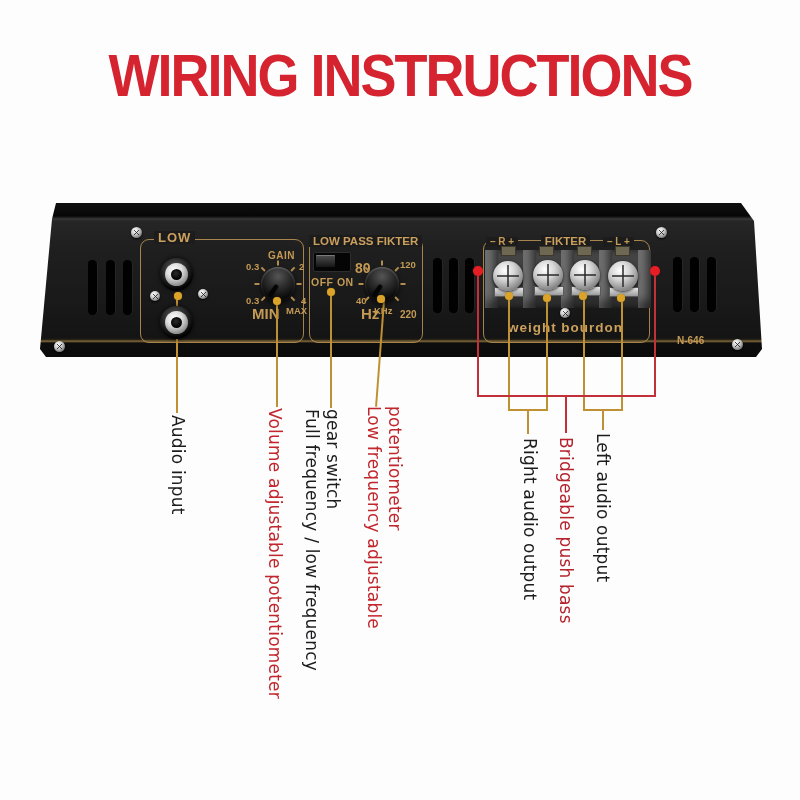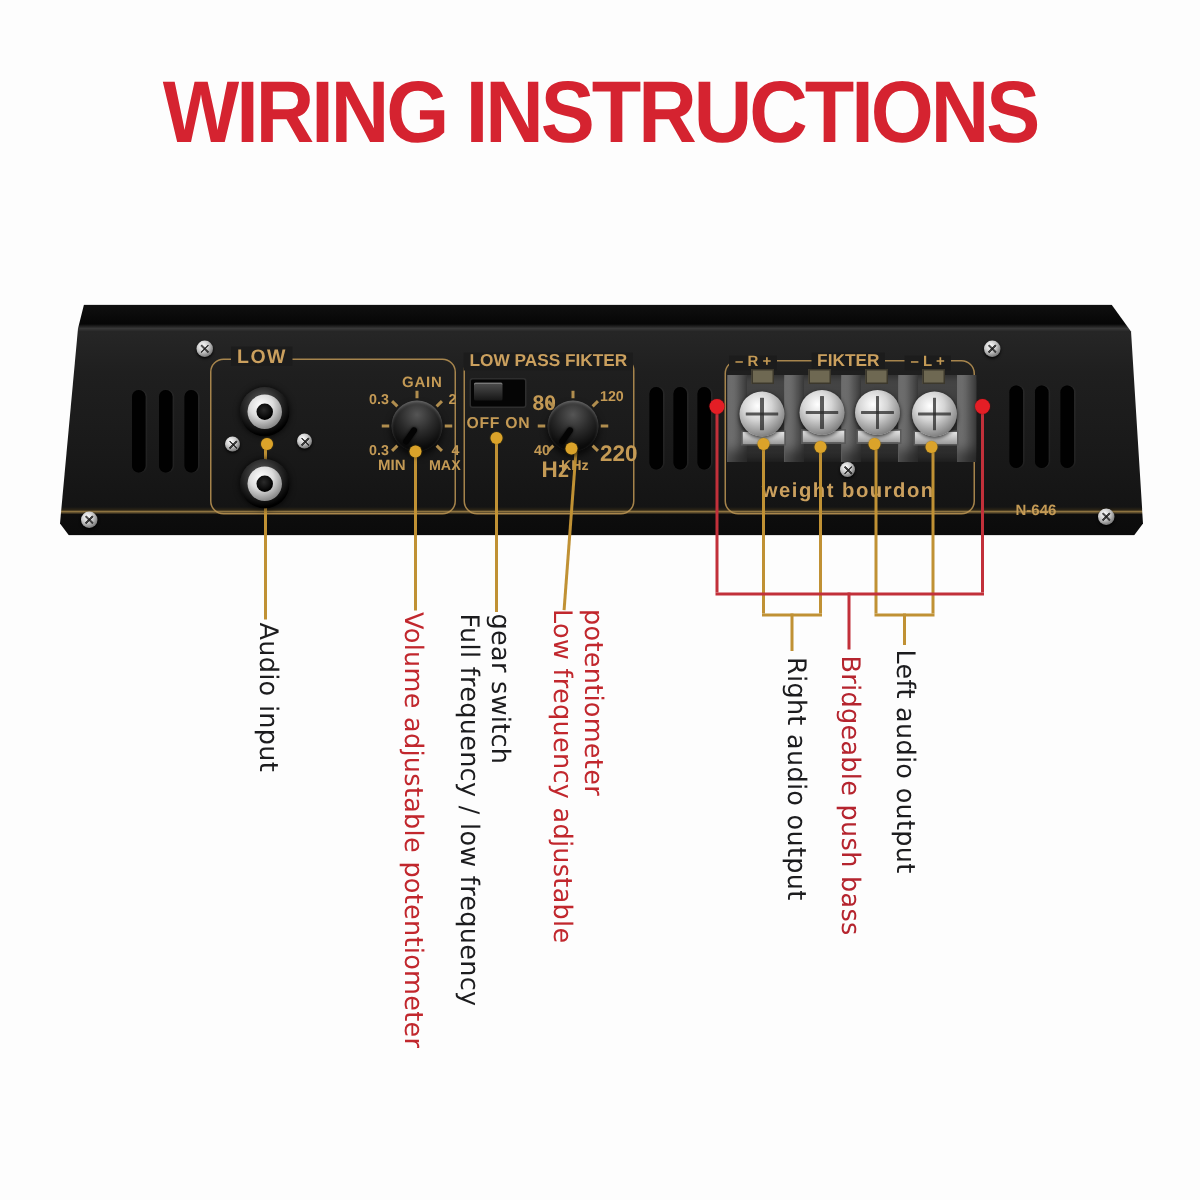--- a/index.html
+++ b/index.html
@@ -104,28 +104,28 @@
 <div class="gold-text ctr" style="left:483px;top:232px;width:165px;z-index:3;"><span class="on-border" style="font-size:11.5px;color:#cba05e;">FIKTER</span></div>
 
 <div class="gold-text on-border" style="left:486px;top:237px;font-size:10px;">– R +</div>
 <div class="gold-text on-border" style="left:603px;top:237px;font-size:10px;">– L +</div>
 
 <div class="gold-text" style="left:268px;top:251px;font-size:10px;letter-spacing:.5px;">GAIN</div>
 <div class="gold-text" style="left:246px;top:262px;font-size:9.5px;">0.3</div>
 <div class="gold-text" style="left:299px;top:262px;font-size:9.5px;">2</div>
 <div class="gold-text" style="left:246px;top:296px;font-size:9.5px;">0.3</div>
 <div class="gold-text" style="left:301px;top:296px;font-size:9.5px;">4</div>
-<div class="gold-text" style="left:252px;top:306px;font-size:10px;">MIN</div>
+<div class="gold-text" style="left:252px;top:306px;font-size:15px;">MIN</div>
 <div class="gold-text" style="left:286px;top:306px;font-size:9.5px;">MAX</div>
 
 <div class="gold-text" style="left:311px;top:277px;font-size:10.5px;letter-spacing:.5px;">OFF ON</div>
 <div class="gold-text" style="left:355px;top:261px;font-size:14px;">80</div>
 <div class="gold-text" style="left:400px;top:260px;font-size:9.5px;">120</div>
 <div class="gold-text" style="left:356px;top:296px;font-size:9.5px;">40</div>
-<div class="gold-text" style="left:400px;top:295px;font-size:15px;">220</div>
+<div class="gold-text" style="left:400px;top:310px;font-size:10px;">220</div>
 <div class="gold-text" style="left:361px;top:306px;font-size:15px;">Hz</div>
 <div class="gold-text" style="left:374px;top:306px;font-size:9.5px;">KHz</div>
 
 <div class="gold-text ctr" style="left:483px;top:319px;width:165px;"><span style="font-size:13.5px;letter-spacing:1px;color:#cba05e;">weight bourdon</span></div>
 <div class="gold-text" style="left:677px;top:336px;font-size:10px;">N-646</div>
 
 <div class="rca" style="left:160px;top:258px;">
     <div class="ring">
       <div class="hole"></div>
     </div>

